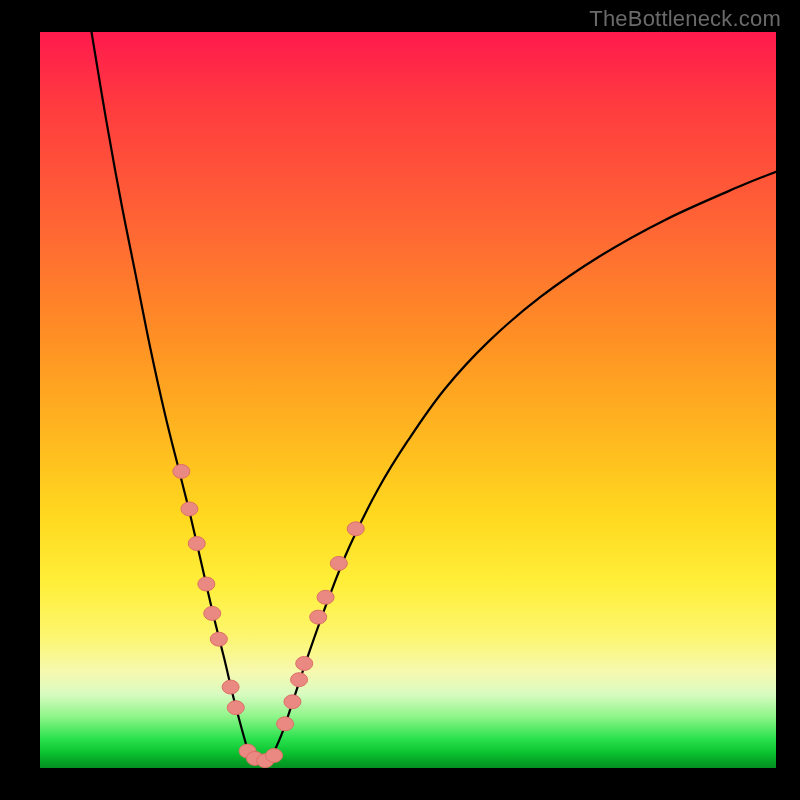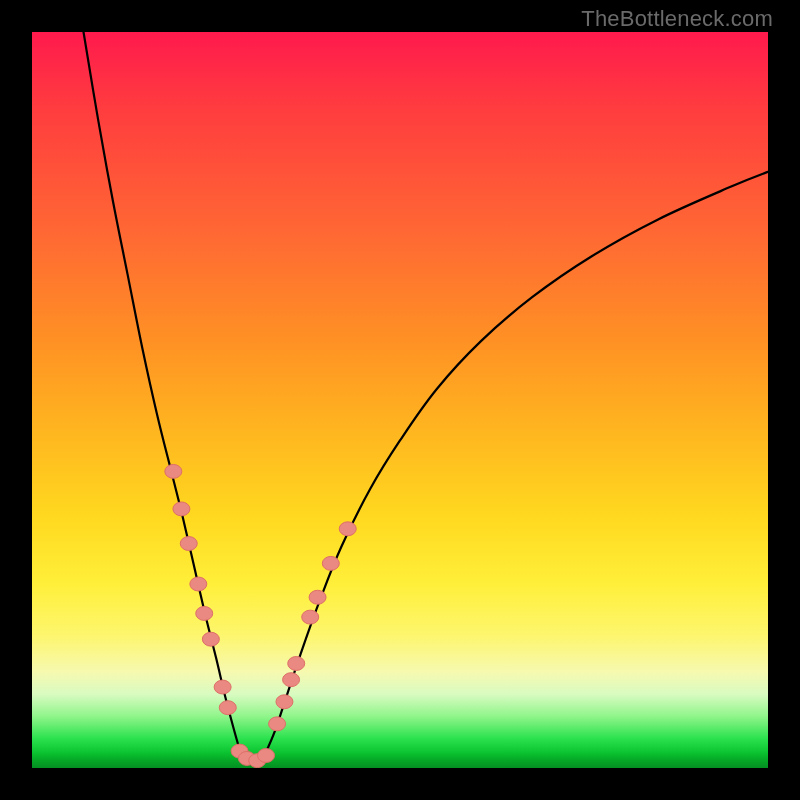--- a/index.html
+++ b/index.html
@@ -7,21 +7,21 @@
     padding: 0;
     width: 800px;
     height: 800px;
     overflow: hidden;
     background: #000;
     font-family: Arial, Helvetica, sans-serif;
   }
   .frame {
     position: absolute;
     top: 0;
-    left: 0;
+    left: 8px;
     width: 793px;
     height: 800px;
     background: #000;
   }
   .plot-area {
     position: absolute;
     top: 32px;
     left: 32px;
     width: 736px;
     height: 736px;

